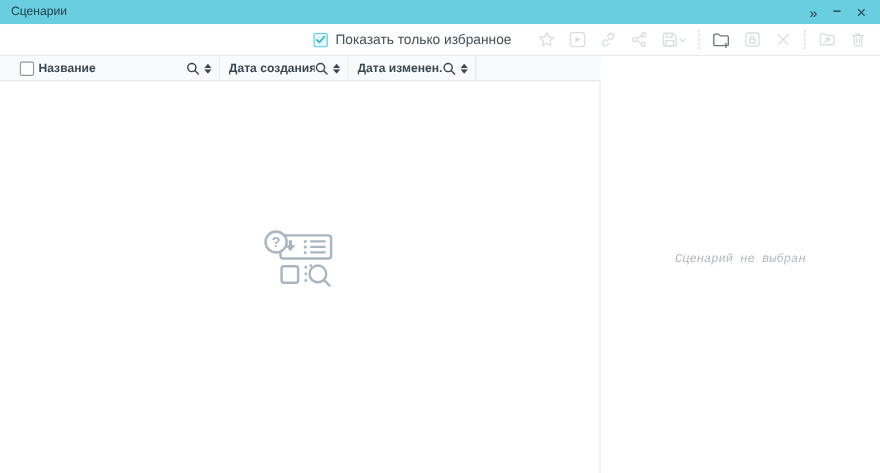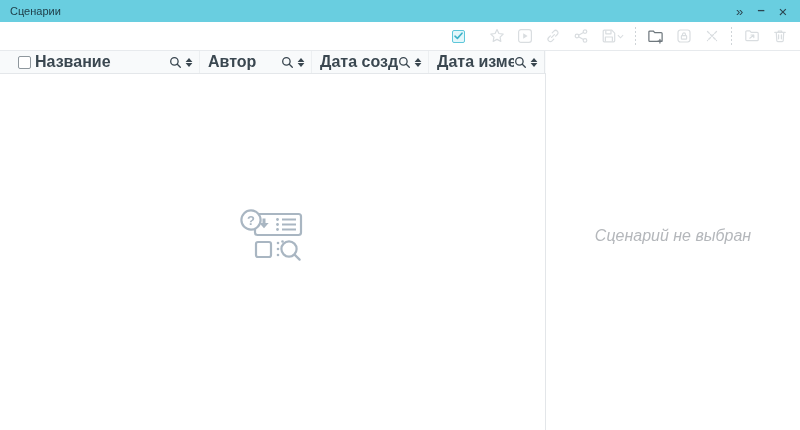--- a/index.html
+++ b/index.html
@@ -35,55 +35,56 @@
   
   .thead { height:23px; background:#f8fafb; border-bottom:1px solid #e4e7ea;
     display:flex; align-items:stretch; width:546px; }
   .th { display:flex; align-items:center; border-right:1px solid #eceff1;
     padding:0 6px 0 8px; overflow:hidden; }
   .th.c1 { width:200px; }
   .th.c2 { width:112px; }
   .th.c3 { width:117px; }
   .th.c4 { width:116px; border-right:1px solid #e4e7ea; }
   .cbx.empty { border:1px solid #8e979d; background:#fff; margin:0 4px 0 10px; }
-  .th-label { font-size:16px; font-weight:700; color:#3a4750; flex:1;
+  .th-label { font-size:11px; font-weight:700; color:#3a4750; flex:1;
     white-space:nowrap; overflow:hidden; }
   .th-search { color:#3a4750; display:flex; margin-right:3px; }
   .th-sort { display:flex; flex-direction:column; gap:1px; align-items:center; }
   .th-sort svg { display:block; }
 
   
   .content { height:356px; display:flex; }
   .list-pane { width:546px; border-right:1px solid #e3e6e9; display:flex;
     align-items:center; justify-content:center; }
   .detail-pane { flex:1; display:flex; align-items:center; justify-content:center; }
   .empty-state { display:flex; flex-direction:column; align-items:center;
     transform:translateY(-16px); }
   .empty-state .caption { margin-top:14px; font-size:13px; font-weight:700; color:#a3b0be; }
-  .detail-empty { font-size:16px; font-style:italic; color:#b4b7bb;
-    transform:translateY(-16px); }
+  .detail-empty { font-size:11px; font-style:italic; color:#b4b7bb;
+    transform:translateY(-16px);font-family:Liberation Mono, monospace; }
 </style>
 </head>
 <body>
 
 <div class="titlebar">
   <span class="title">Сценарии</span>
   <span class="win-btn more">»</span>
   <span class="win-btn min">–</span>
   <span class="win-btn close">×</span>
 </div>
 
 <div class="toolbar">
 
   <div class="fav-group">
     <span class="cbx checked">
       <svg width="9" height="8" viewBox="0 0 9 8">
           <path d="M1 4.2 L3.4 6.4 L8 1.2" fill="none" stroke="#3fb3c9" stroke-width="1.6" stroke-linecap="round" stroke-linejoin="round"></path>
         </svg>
     </span>
+    <span class="fav-label">Показать только избранное</span>
   </div>
 
   <span class="tb-ico">
     <svg width="16" height="16" viewBox="0 0 16 16" fill="none" stroke="currentColor" stroke-width="1.2" stroke-linejoin="round">
       <path d="M8 1.6l1.9 3.9 4.3.6-3.1 3 .7 4.3L8 11.4l-3.8 2 .7-4.3-3.1-3 4.3-.6z"></path>
     </svg>
   </span>
 
   <span class="tb-ico">
     <svg width="16" height="16" viewBox="0 0 16 16" fill="none" stroke="currentColor" stroke-width="1.2">
@@ -173,37 +174,20 @@
     <span class="th-sort">
       <svg width="8" height="4" viewBox="0 0 8 4">
           <path d="M4 0l3.4 4H.6z" fill="#3a4750"></path>
         </svg>
       <svg width="8" height="4" viewBox="0 0 8 4">
           <path d="M4 4L.6 0h6.8z" fill="#3a4750"></path>
         </svg>
     </span>
   </div>
 
-  <div class="th c2">
-    <span class="th-label">Автор</span>
-    <span class="th-search">
-      <svg width="13" height="13" viewBox="0 0 13 13" fill="none" stroke="#3a4750" stroke-width="1.3" stroke-linecap="round">
-          <circle cx="5.4" cy="5.4" r="3.7"></circle>
-          <path d="M8.3 8.3l3 3"></path>
-        </svg>
-    </span>
-    <span class="th-sort">
-      <svg width="8" height="4" viewBox="0 0 8 4">
-          <path d="M4 0l3.4 4H.6z" fill="#3a4750"></path>
-        </svg>
-      <svg width="8" height="4" viewBox="0 0 8 4">
-          <path d="M4 4L.6 0h6.8z" fill="#3a4750"></path>
-        </svg>
-    </span>
-  </div>
 
   <div class="th c3">
     <span class="th-label">Дата создания</span>
     <span class="th-search">
       <svg width="13" height="13" viewBox="0 0 13 13" fill="none" stroke="#3a4750" stroke-width="1.3" stroke-linecap="round">
           <circle cx="5.4" cy="5.4" r="3.7"></circle>
           <path d="M8.3 8.3l3 3"></path>
         </svg>
     </span>
     <span class="th-sort">

